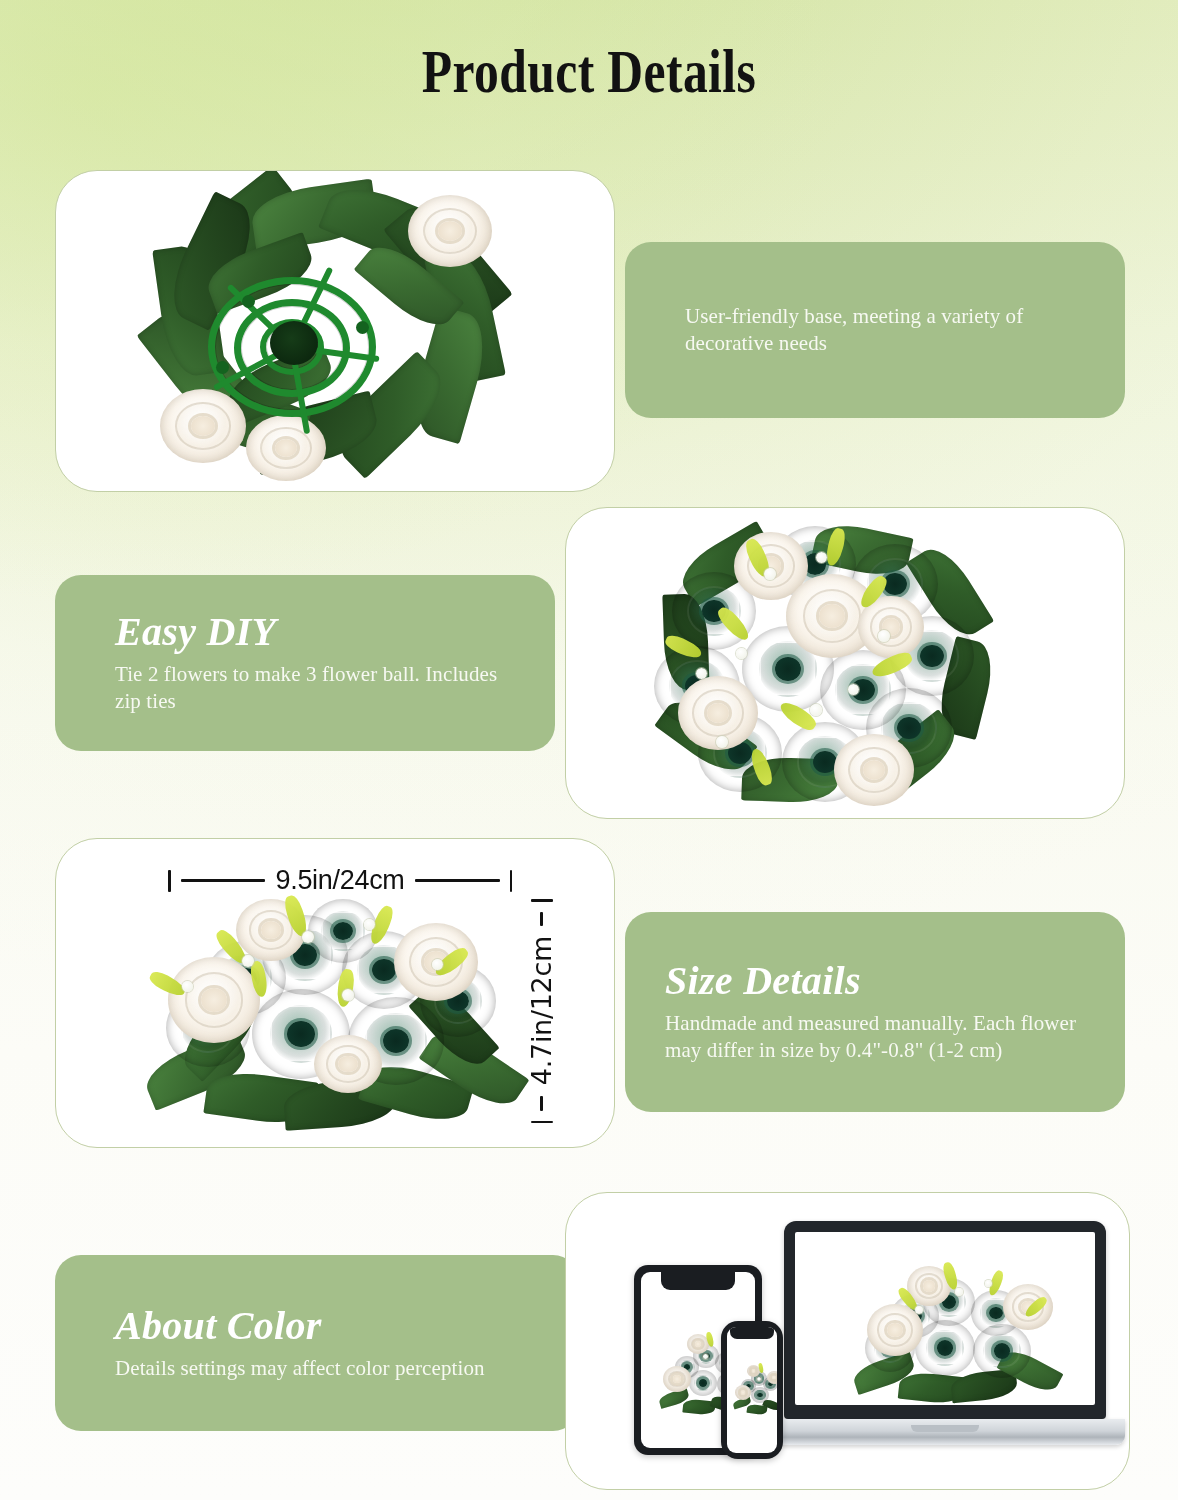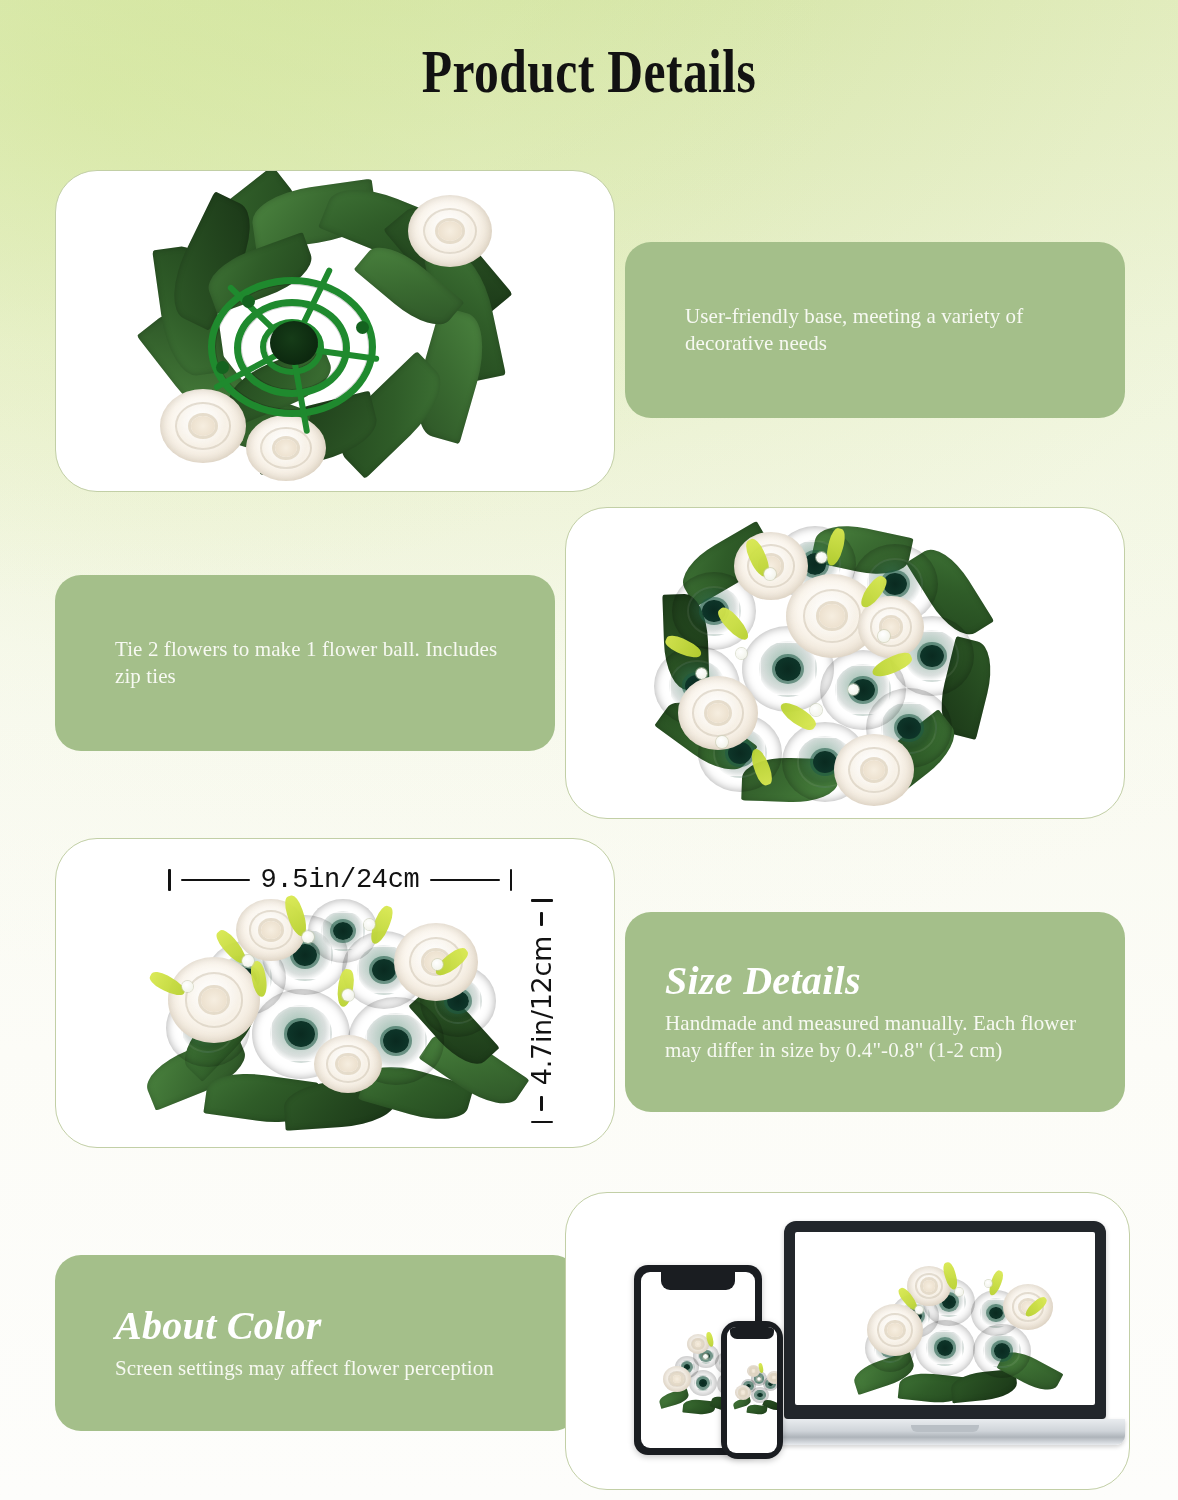--- a/index.html
+++ b/index.html
@@ -180,21 +180,21 @@
     align-items: center;
     gap: 10px;
   }
   .dim-h .cap {
     width: 2.5px; height: 22px; background: #121212; border-radius: 1px;
   }
   .dim-h .ln {
     height: 2.5px; background: #121212; flex: 1; border-radius: 1px;
   }
   .dim-h .txt {
-    font-family: Liberation Mono, monospace;
+    font-family: Liberation Sans, sans-serif;
     font-size: 27px;
     color: #121212;
     white-space: nowrap;
     letter-spacing: -.3px;
   }
   .dim-v {
     position: absolute;
     display: flex;
     flex-direction: column;
     align-items: center;
@@ -308,21 +308,22 @@
 
     <div style="position:absolute;left:214px;top:150px;width:48px;height:44px;border-radius:50%;background:radial-gradient(circle at 45% 40%,#163c18,#08200b);"></div>
   </div>
 </div>
 
 <div class="green-card" id="card-patented">
   <div class="g-body">User-friendly base, meeting a variety of decorative needs</div>
 </div>
 
 <div class="green-card" id="card-diy">
-  <div class="g-body">Tie 2 flowers to make 1 flower ball. Includes zip ties</div>
+  <div class="g-head">Easy DIY</div>
+  <div class="g-body">Tie 2 flowers to make 3 flower ball. Includes zip ties</div>
 </div>
 
 <div class="white-card" id="card-ball-img">
   <div class="stage">
 
     <div class="leaf" style="left:112px;top:34px; width:96px;height:44px; transform:rotate(-30deg);"></div>
     <div class="leaf lt" style="left:248px;top:20px; width:96px;height:44px; transform:rotate(12deg);"></div>
     <div class="leaf" style="left:336px;top:62px; width:96px;height:44px; transform:rotate(58deg);"></div>
     <div class="leaf dk" style="left:352px;top:158px;width:96px;height:44px; transform:rotate(104deg);"></div>
     <div class="leaf" style="left:300px;top:226px;width:96px;height:44px; transform:rotate(142deg);"></div>
@@ -425,21 +426,21 @@
   </div>
 </div>
 
 <div class="green-card tight" id="card-sizetext">
   <div class="g-head">Size Details</div>
   <div class="g-body">Handmade and measured manually. Each flower may differ in size by 0.4"-0.8" (1-2 cm)</div>
 </div>
 
 <div class="green-card" id="card-color">
   <div class="g-head">About Color</div>
-  <div class="g-body">Screen settings may affect flower perception</div>
+  <div class="g-body">Details settings may affect color perception</div>
 </div>
 
 <div class="white-card" id="card-devices">
   <div class="stage">
 
     <div class="laptop" style="left:218px; top:28px; width:322px; height:224px;">
       <div class="lid">
         <div class="screen">
 
           <div class="leaf lt" style="left:58px; top:128px;width:62px;height:26px; transform:rotate(-18deg);"></div>

